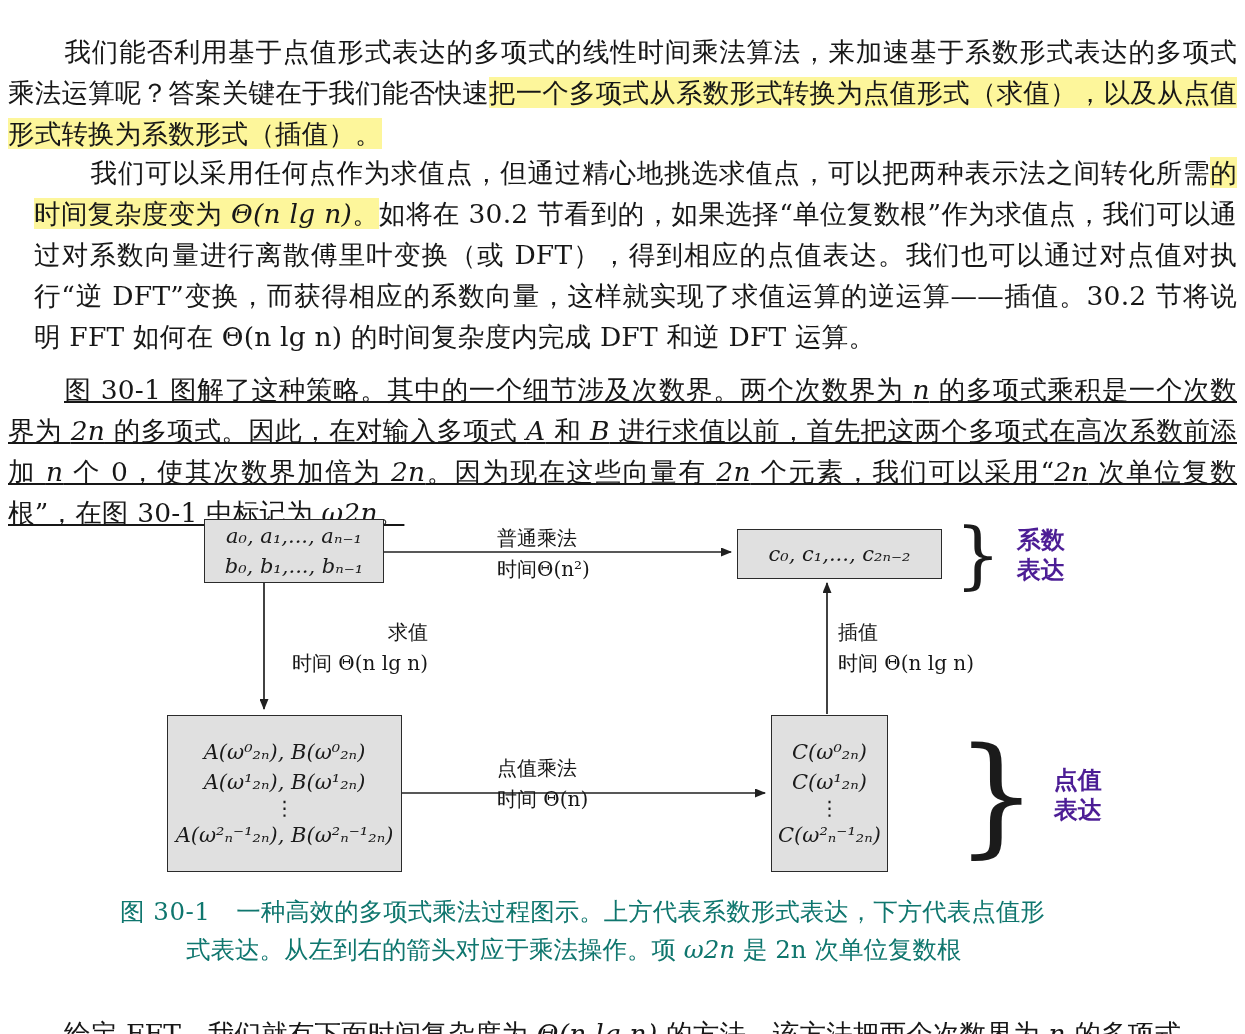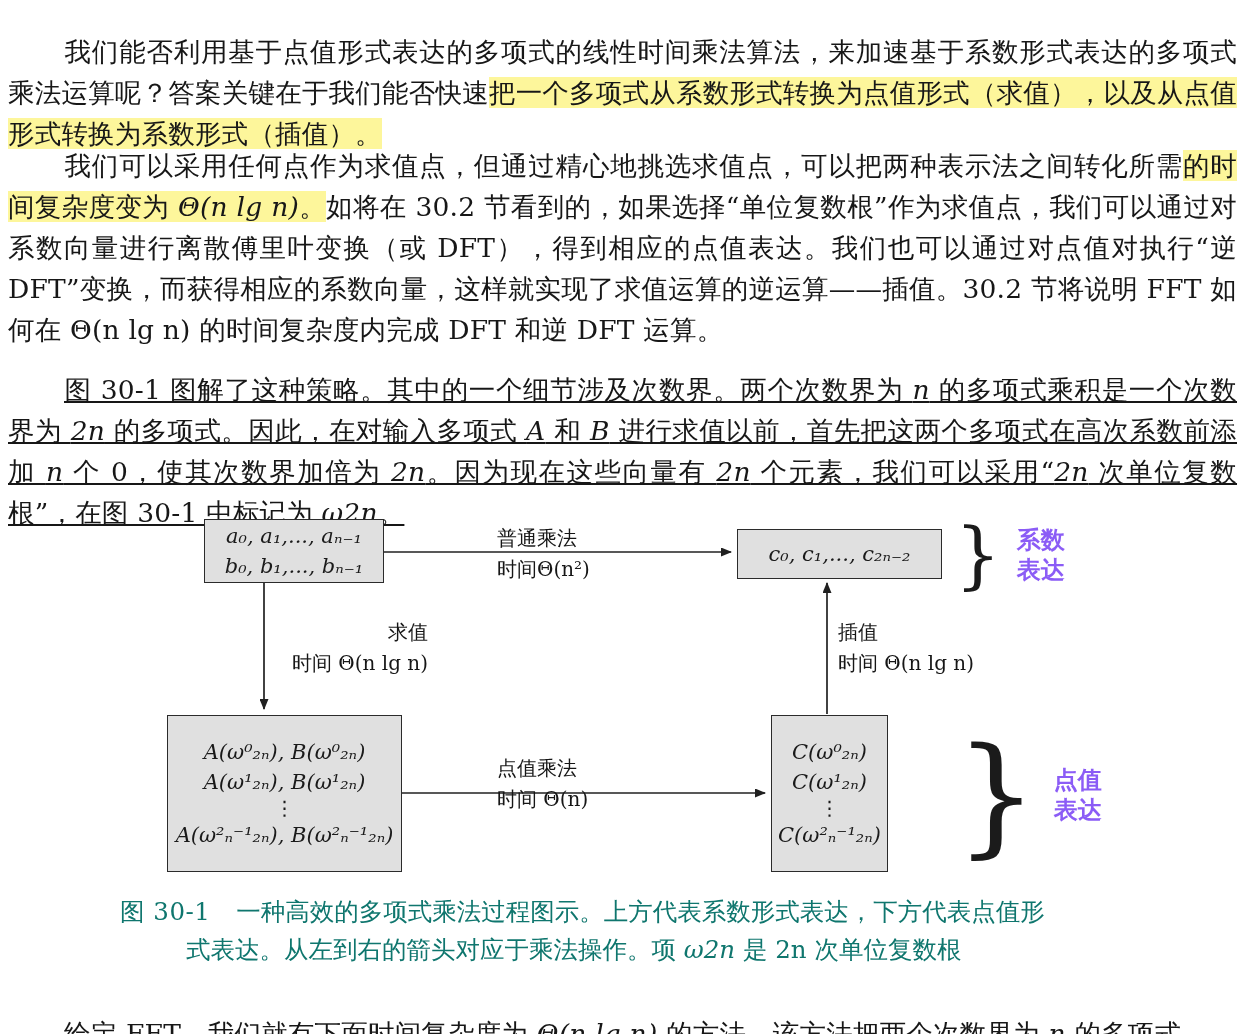--- a/index.html
+++ b/index.html
@@ -42,21 +42,21 @@
     box-decoration-break: clone;
     -webkit-box-decoration-break: clone;
   }
 
   .mathit {
     font-family: "DejaVu Serif", "Liberation Serif", serif;
     font-style: italic;
   }
 
   #para1 { top: 4px; }
-  #para2 { top: 118px; }
+  #para2 { top: 125px; margin-left: 26px; }
   #para3 { top: 342px; text-decoration: underline; }
   #para-last { top: 986px; }
 
   
   .figure {
     position: absolute;
     left: 0;
     top: 505px;
     width: 1245px;
     height: 370px;
@@ -122,21 +122,21 @@
     font-family: "DejaVu Serif", "Liberation Serif", serif;
     font-weight: 300;
     color: #1b1b1b;
     line-height: 1;
   }
   .brace-text {
     font-family: "DejaVu Sans", "Liberation Sans", sans-serif;
     font-weight: bold;
     font-size: 24px;
     line-height: 30px;
-    color: #8b5cf6;
+    color: #4c1d95;
     white-space: nowrap;
   }
   #brace-coef { left: 955px; top: 14px; }
   #brace-coef .brace { font-size: 72px; }
   #brace-pv { left: 955px; top: 225px; }
   #brace-pv .brace { font-size: 130px; }
 
   svg.wires {
     position: absolute;
     left: 0; top: 0;

